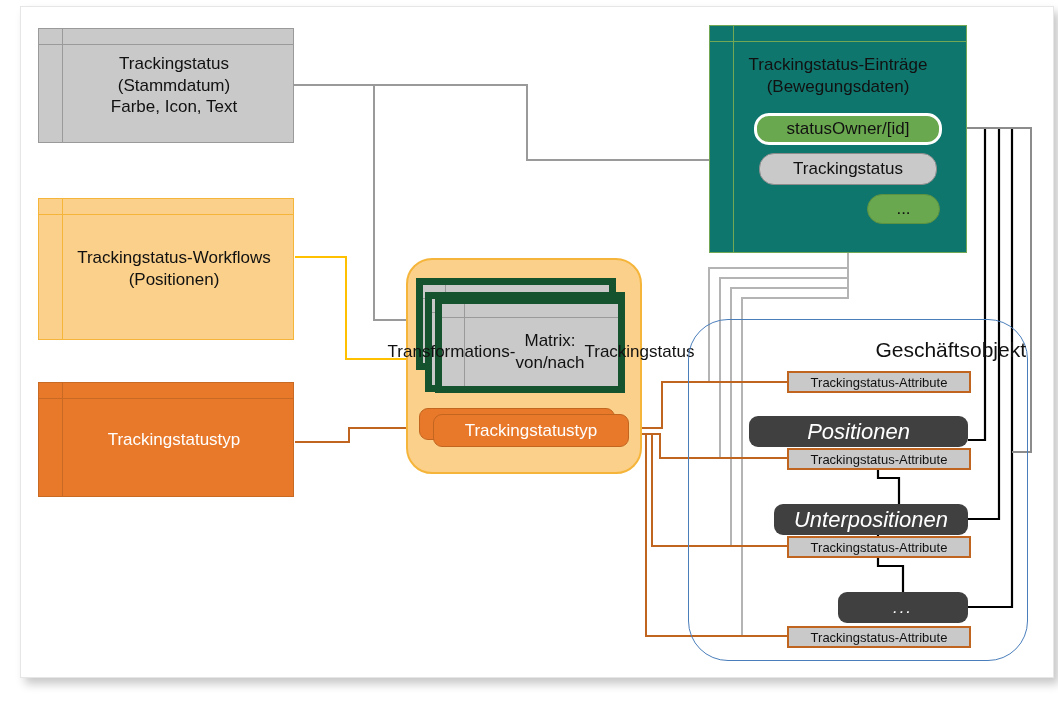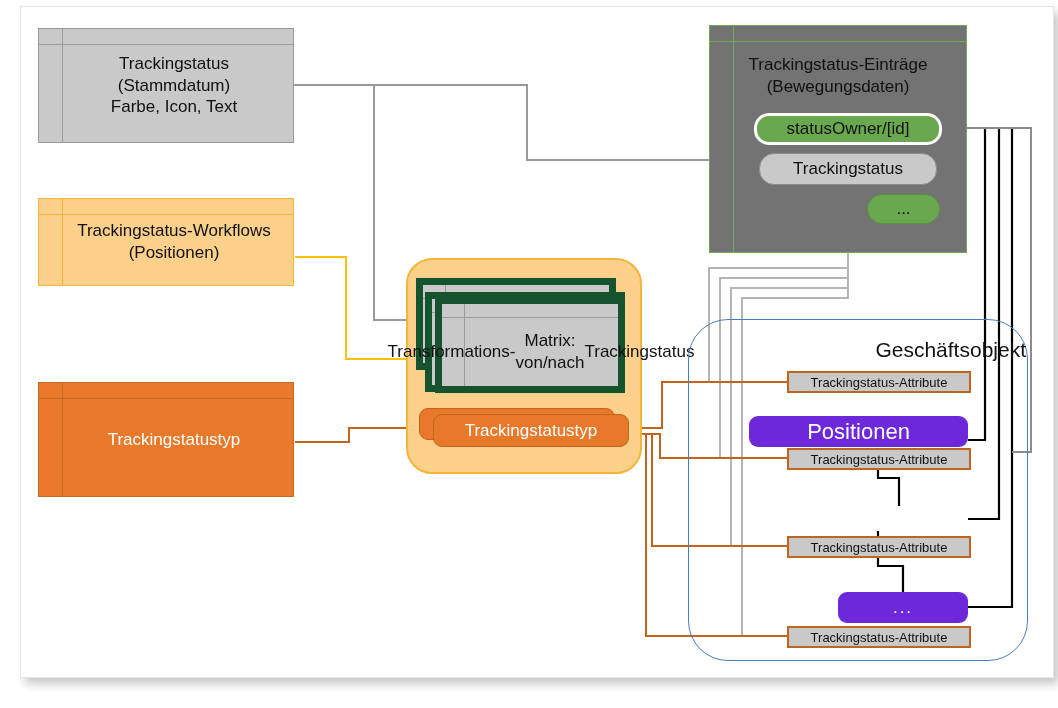--- a/index.html
+++ b/index.html
@@ -25,21 +25,21 @@
   .gray-ent .col{border-right:1px solid #9a9a9a;}
 
   .yellow-ent{background:#fbd08a;border:1px solid #f5b53a;color:#111;font-size:17px;}
   .yellow-ent .hdr{border-bottom:1px solid #f5b53a;}
   .yellow-ent .col{border-right:1px solid #f5b53a;}
 
   .orange-ent{background:#e8792b;border:1px solid #c96a24;color:#ffffff;font-size:17px;}
   .orange-ent .hdr{border-bottom:1px solid #c96a24;}
   .orange-ent .col{border-right:1px solid #c96a24;}
 
-  .green-ent{background:#737373;border:1px solid #72a855;color:#111;font-size:17px;
+  .green-ent{background:#0f766e;border:1px solid #72a855;color:#111;font-size:17px;
              display:block;}
   .green-ent .hdr{border-bottom:1px solid #72a855;}
   .green-ent .col{border-right:1px solid #72a855;}
   .green-ent .title{position:relative;z-index:3;text-align:center;padding-top:28px;font-size:17px;line-height:1.3;}
 
   
   .chip{position:absolute;box-sizing:border-box;display:flex;align-items:center;justify-content:center;
         border-radius:15px;font-size:17px;z-index:6;}
   .chip-dark-green{background:#6aa84f;border:3px solid #ffffff;color:#111;}
   .chip-gray{background:#c9c9c9;border:1px solid #8c8c8c;color:#111;}
@@ -57,22 +57,22 @@
   .obox{position:absolute;box-sizing:border-box;background:#e8792b;border:1px solid #c2651f;
         border-radius:9px;display:flex;align-items:center;justify-content:center;color:#fff;font-size:17px;}
 
   
   #bo-group{position:absolute;border-radius:40px;border:1.5px solid #4a7ebb;background:transparent;}
   #bo-title{position:absolute;text-align:right;font-size:21px;color:#111;}
 
   .attr{position:absolute;box-sizing:border-box;background:#c9c9c9;border:2px solid #c0651f;
         border-radius:0;display:flex;align-items:center;justify-content:center;font-size:13px;color:#111;}
 
-  .blackbox{position:absolute;box-sizing:border-box;background:#6d28d9;border-radius:9px;
-            display:flex;align-items:center;justify-content:center;color:#ffffff;font-size:22px;}
+  .blackbox{position:absolute;box-sizing:border-box;background:#404040;border-radius:9px;
+            display:flex;align-items:center;justify-content:center;color:#ffffff;font-size:22px;font-style:italic;}
   .blackbox.small{font-size:17px;letter-spacing:2px;}
 
   svg.wires{position:absolute;left:0;top:0;width:1058px;height:708px;overflow:visible;}
   svg.wires path,svg.wires line{fill:none;}
 </style>
 </head>
 <body>
 
 <div id="canvas">
   <div id="paper"></div>
@@ -116,21 +116,21 @@
     <div class="ent gray-ent" style="left:26px;top:28px;width:256px;height:115px;">
       <div class="hdr"></div>
       <div class="col"></div>
       <div class="txt">
         <span>Trackingstatus</span><br>
         <span>(Stammdatum)</span><br>
         <span>Farbe, Icon, Text</span>
       </div>
     </div>
 
-    <div class="ent yellow-ent" style="left:26px;top:198px;width:256px;height:88px;">
+    <div class="ent yellow-ent" style="left:26px;top:198px;width:256px;height:142px;">
       <div class="hdr"></div>
       <div class="col"></div>
       <div class="txt">
         <span>Trackingstatus-Workflows</span><br>
         <span>(Positionen)</span>
       </div>
     </div>
 
     <div class="ent orange-ent" style="left:26px;top:382px;width:256px;height:115px;">
       <div class="hdr"></div>
@@ -183,20 +183,21 @@
     <div id="bo-group" style="left:676px;top:319px;width:338px;height:340px;"></div>
 
     <div id="bo-title" style="left:676px;top:338px;width:338px;">Geschäftsobjekt</div>
 
     <div class="attr" style="left:775px;top:371px;width:184px;height:22px;">Trackingstatus-Attribute</div>
 
     <div class="blackbox" style="left:737px;top:416px;width:219px;height:31px;">Positionen</div>
 
     <div class="attr" style="left:775px;top:448px;width:184px;height:22px;">Trackingstatus-Attribute</div>
 
+    <div class="blackbox" style="left:762px;top:504px;width:194px;height:31px;">Unterpositionen</div>
 
     <div class="attr" style="left:775px;top:536px;width:184px;height:22px;">Trackingstatus-Attribute</div>
 
     <div class="blackbox small" style="left:826px;top:592px;width:130px;height:31px;">...</div>
 
     <div class="attr" style="left:775px;top:626px;width:184px;height:22px;">Trackingstatus-Attribute</div>
 
   </div>
 </div>
 

